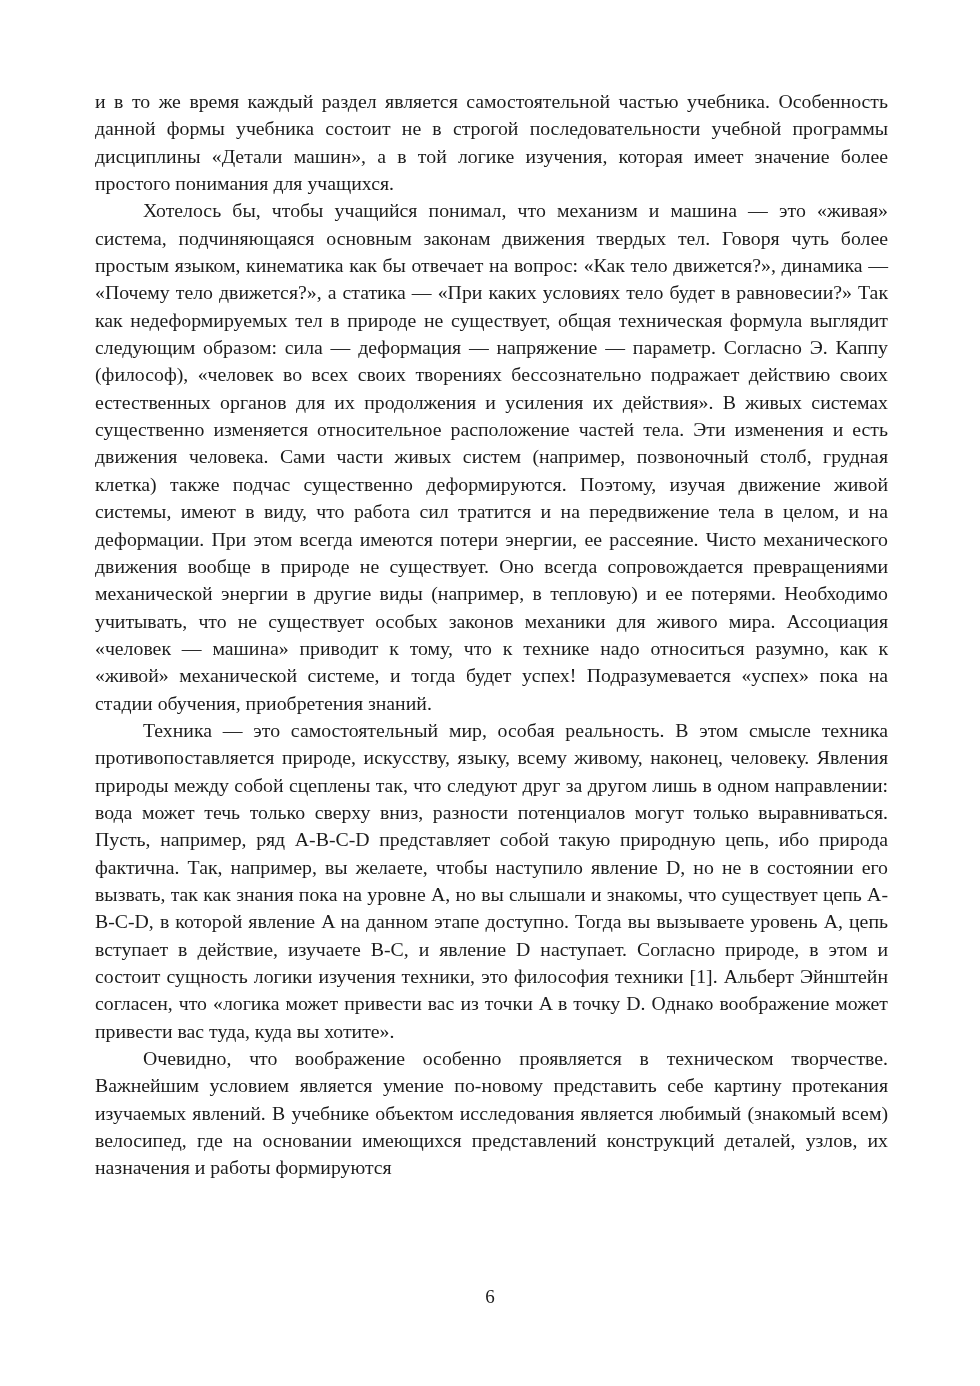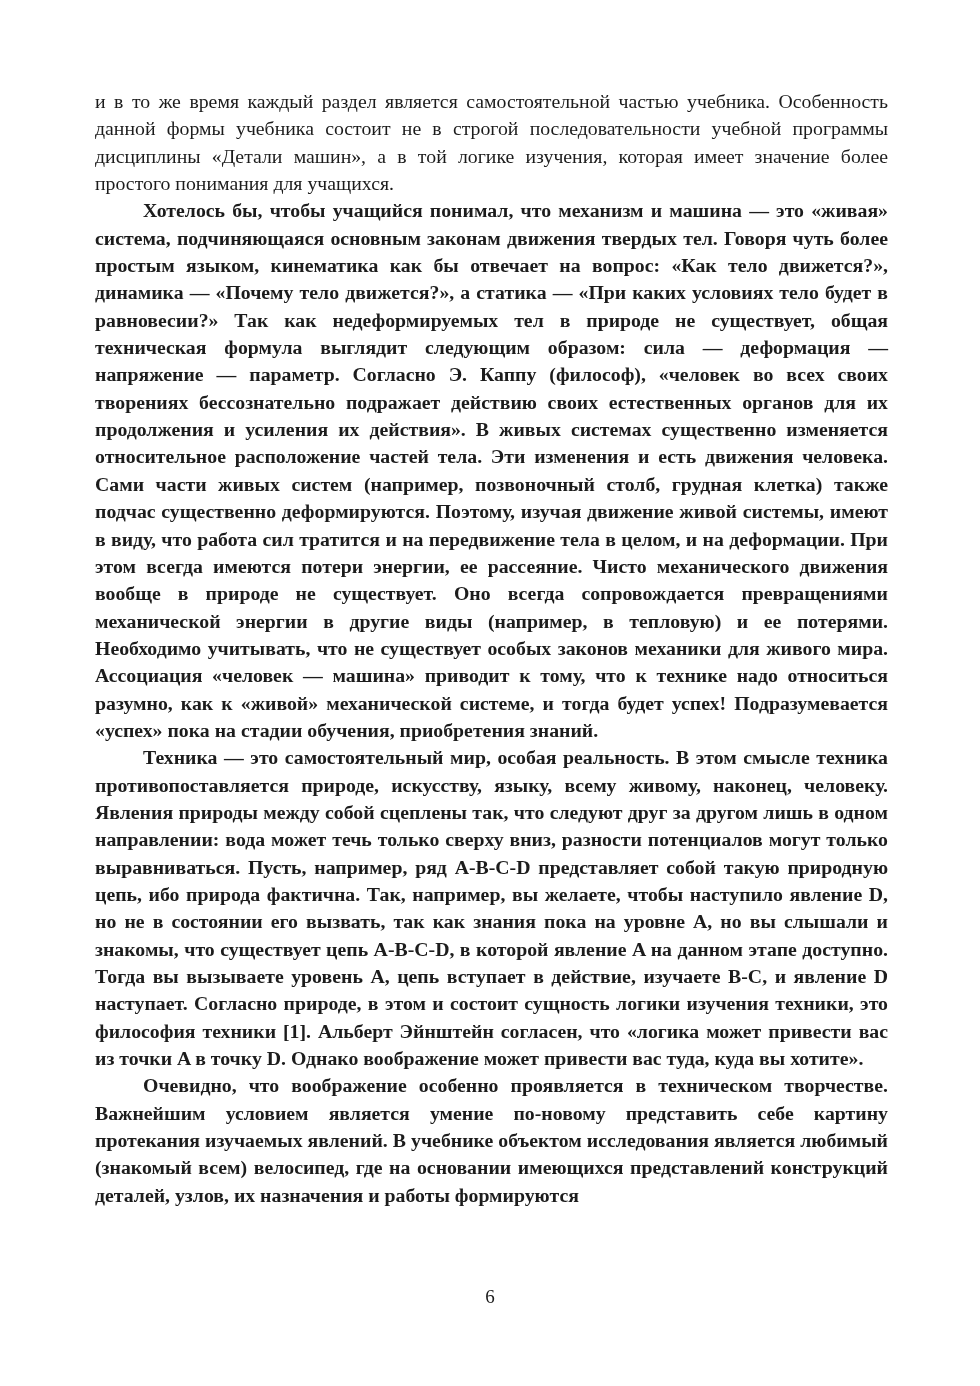--- a/index.html
+++ b/index.html
@@ -25,21 +25,20 @@
     color: #1c1c1c;
     font-size: 19.8px;
     line-height: 27.35px;
     text-align: justify;
   }
   .text-block p {
     margin: 0;
   }
   .text-block p.indent {
     text-indent: 48px;
-    font-weight: bold;
   }
   .page-number {
     position: absolute;
     bottom: 78px;
     left: 0;
     width: 100%;
     text-align: center;
     color: #1c1c1c;
     font-size: 19px;
   }

